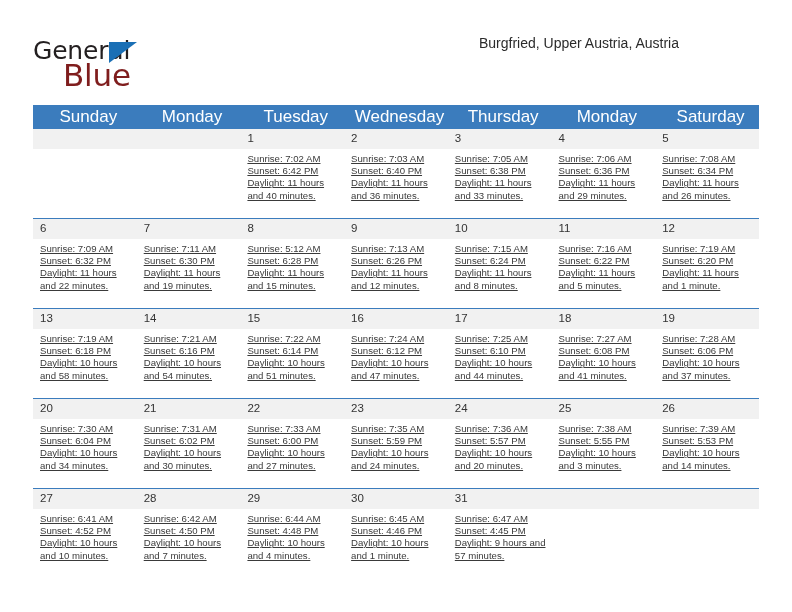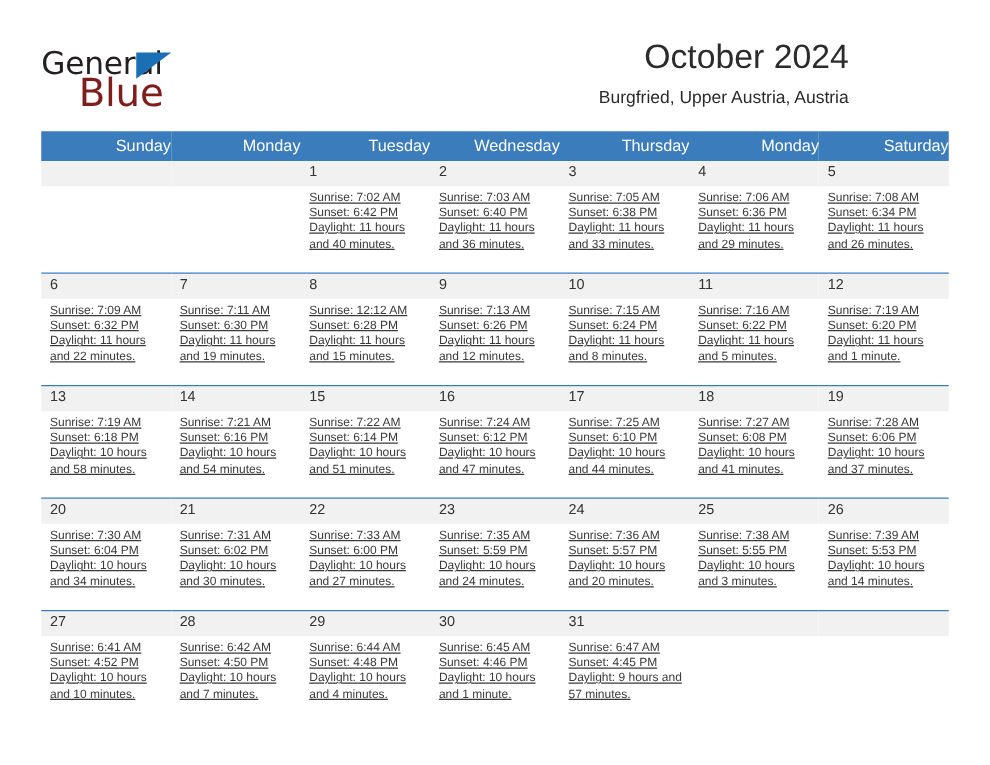--- a/index.html
+++ b/index.html
@@ -94,23 +94,23 @@
     position: absolute;
     left: 33px;
     top: 105px;
     width: 726px;
     border-collapse: collapse;
     table-layout: fixed;
   }
   .calendar th {
     background: #3b7cbd;
     color: #ffffff;
-    font-size: 13px;
+    font-size: 17px;
     font-weight: normal;
-    text-align: right;
+    text-align: center;
     padding: 5px 0 5px 7px;
     line-height: 14px;
     border: none;
   }
   .calendar td {
     vertical-align: top;
     padding: 0;
     border-top: 1.6px solid #3b7cbd;
     width: 103.7px;
     height: 89px;
@@ -154,21 +154,20 @@
 
   <div class="header">
 
     <div class="brand">
       <span class="brand-general">General</span>
       <span class="brand-triangle"></span>
       <span class="brand-blue">Blue</span>
     </div>
 
     <div class="title-block">
-      <div class="cal-title">October 2024</div>
       <div class="cal-subtitle">Burgfried, Upper Austria, Austria</div>
     </div>
 
   </div>
 
   <table class="calendar">
     <thead>
       <tr>
         <th>Sunday</th>
         <th>Monday</th>
@@ -241,21 +240,21 @@
             <div class="daynum">7</div>
             <div class="cellbody">
               <div>Sunrise: 7:11 AM</div>
               <div>Sunset: 6:30 PM</div>
               <div class="daylight">Daylight: 11 hours and 19 minutes.</div>
             </div>
           </td>
           <td>
             <div class="daynum">8</div>
             <div class="cellbody">
-              <div>Sunrise: 12:12 AM</div>
+              <div>Sunrise: 5:12 AM</div>
               <div>Sunset: 6:28 PM</div>
               <div class="daylight">Daylight: 11 hours and 15 minutes.</div>
             </div>
           </td>
           <td>
             <div class="daynum">9</div>
             <div class="cellbody">
               <div>Sunrise: 7:13 AM</div>
               <div>Sunset: 6:26 PM</div>
               <div class="daylight">Daylight: 11 hours and 12 minutes.</div>

